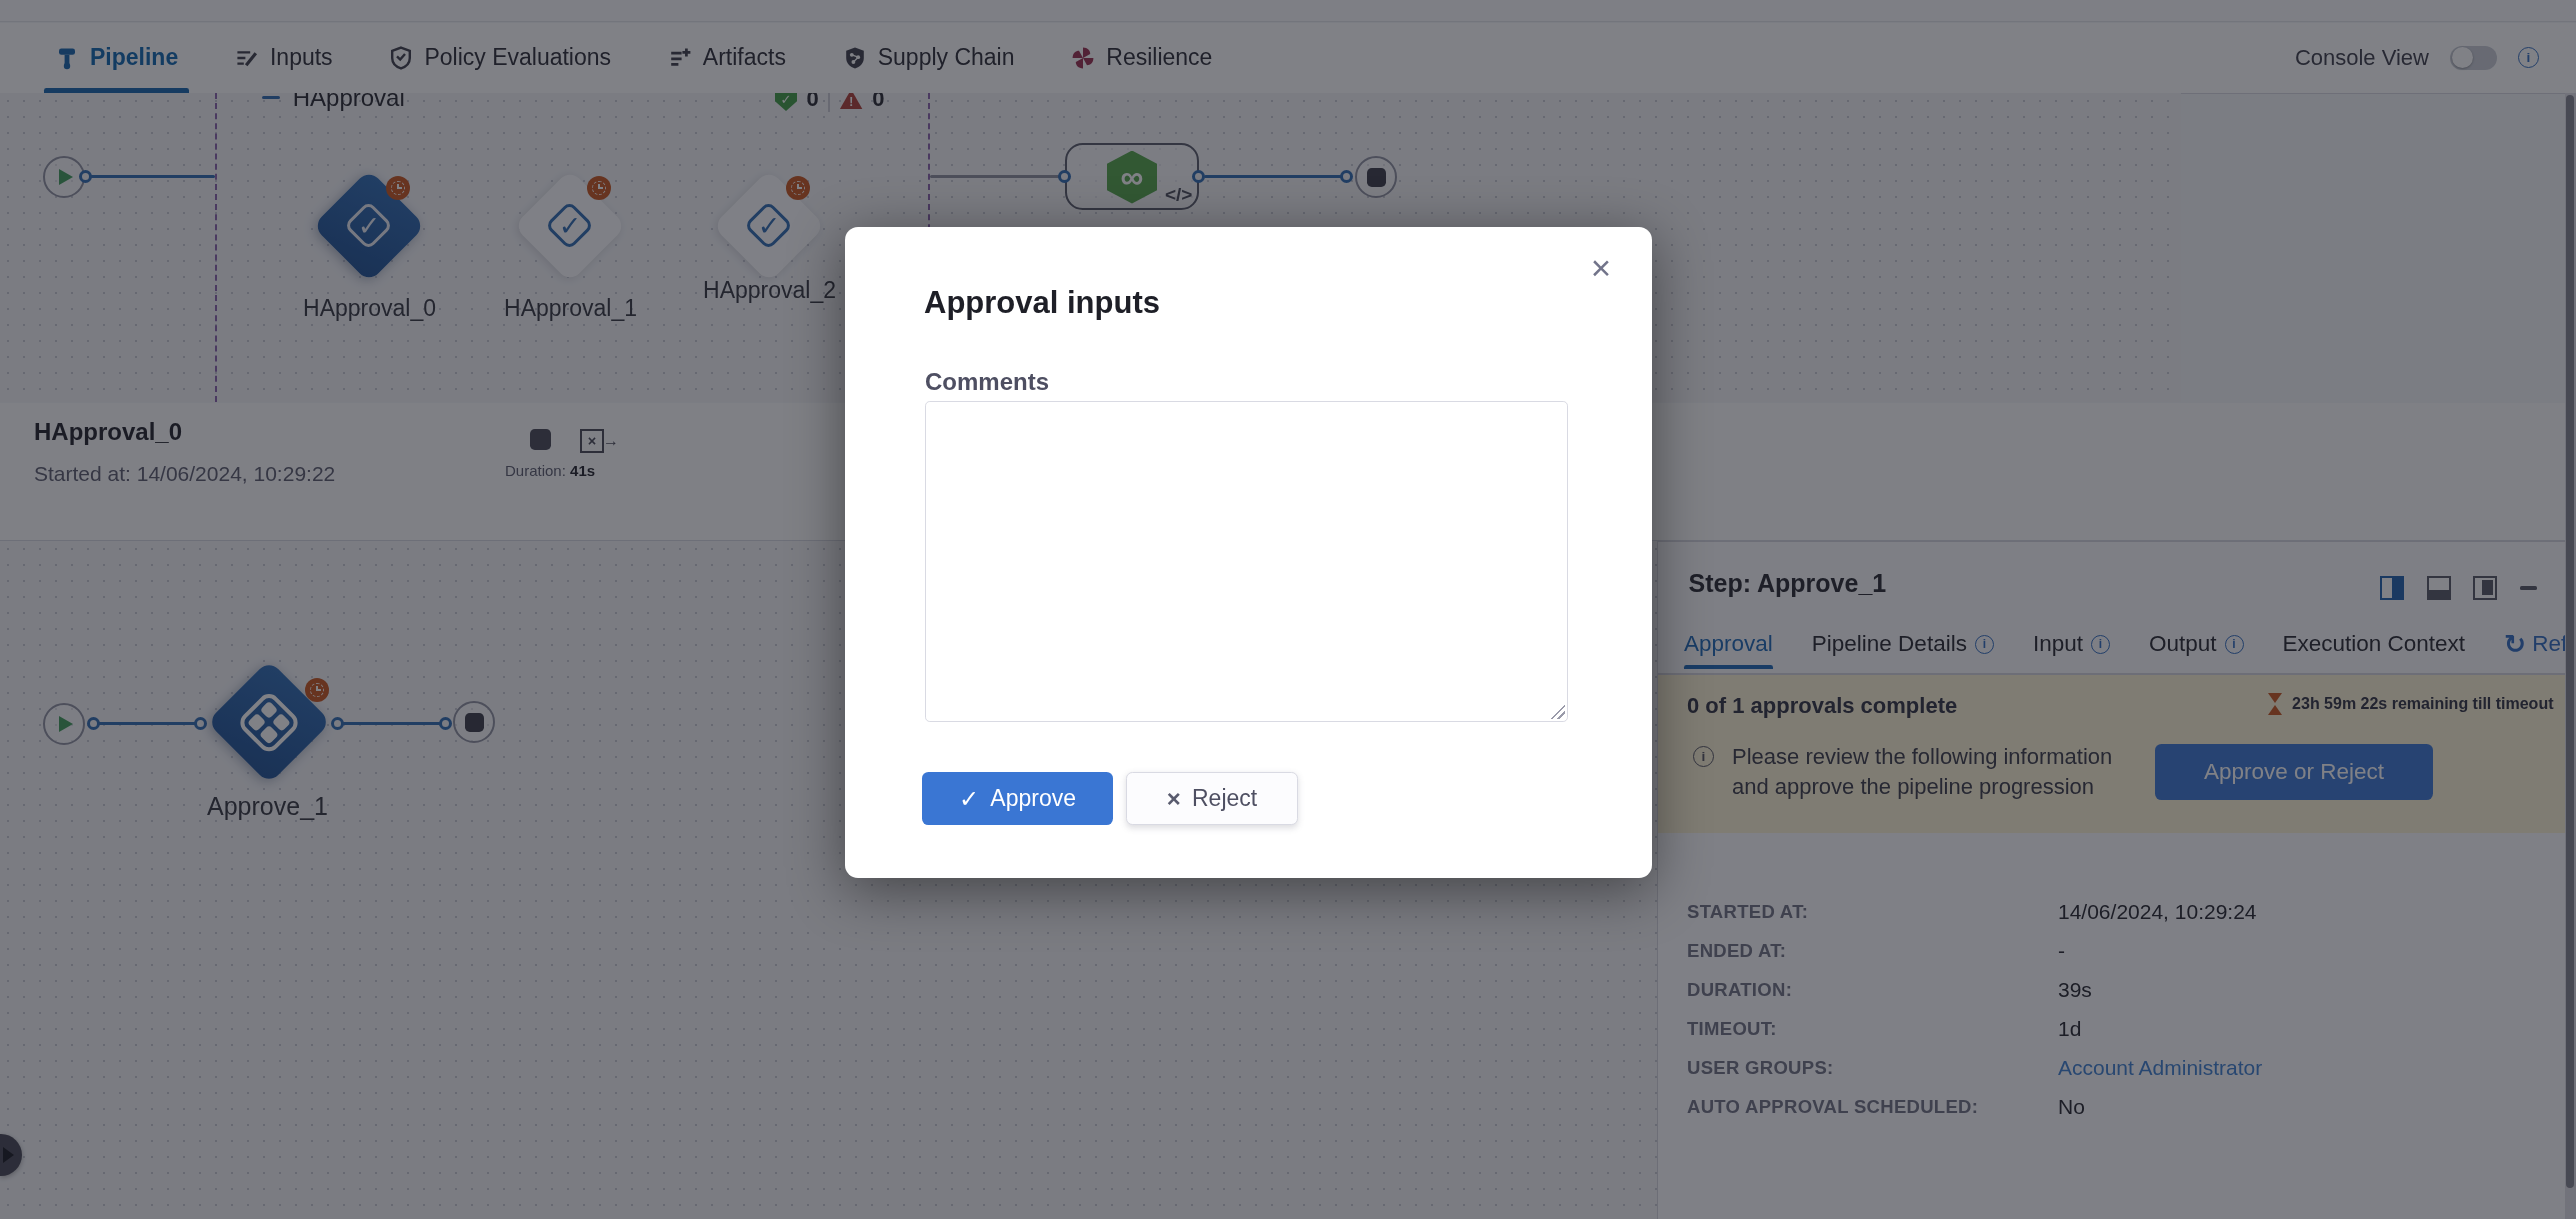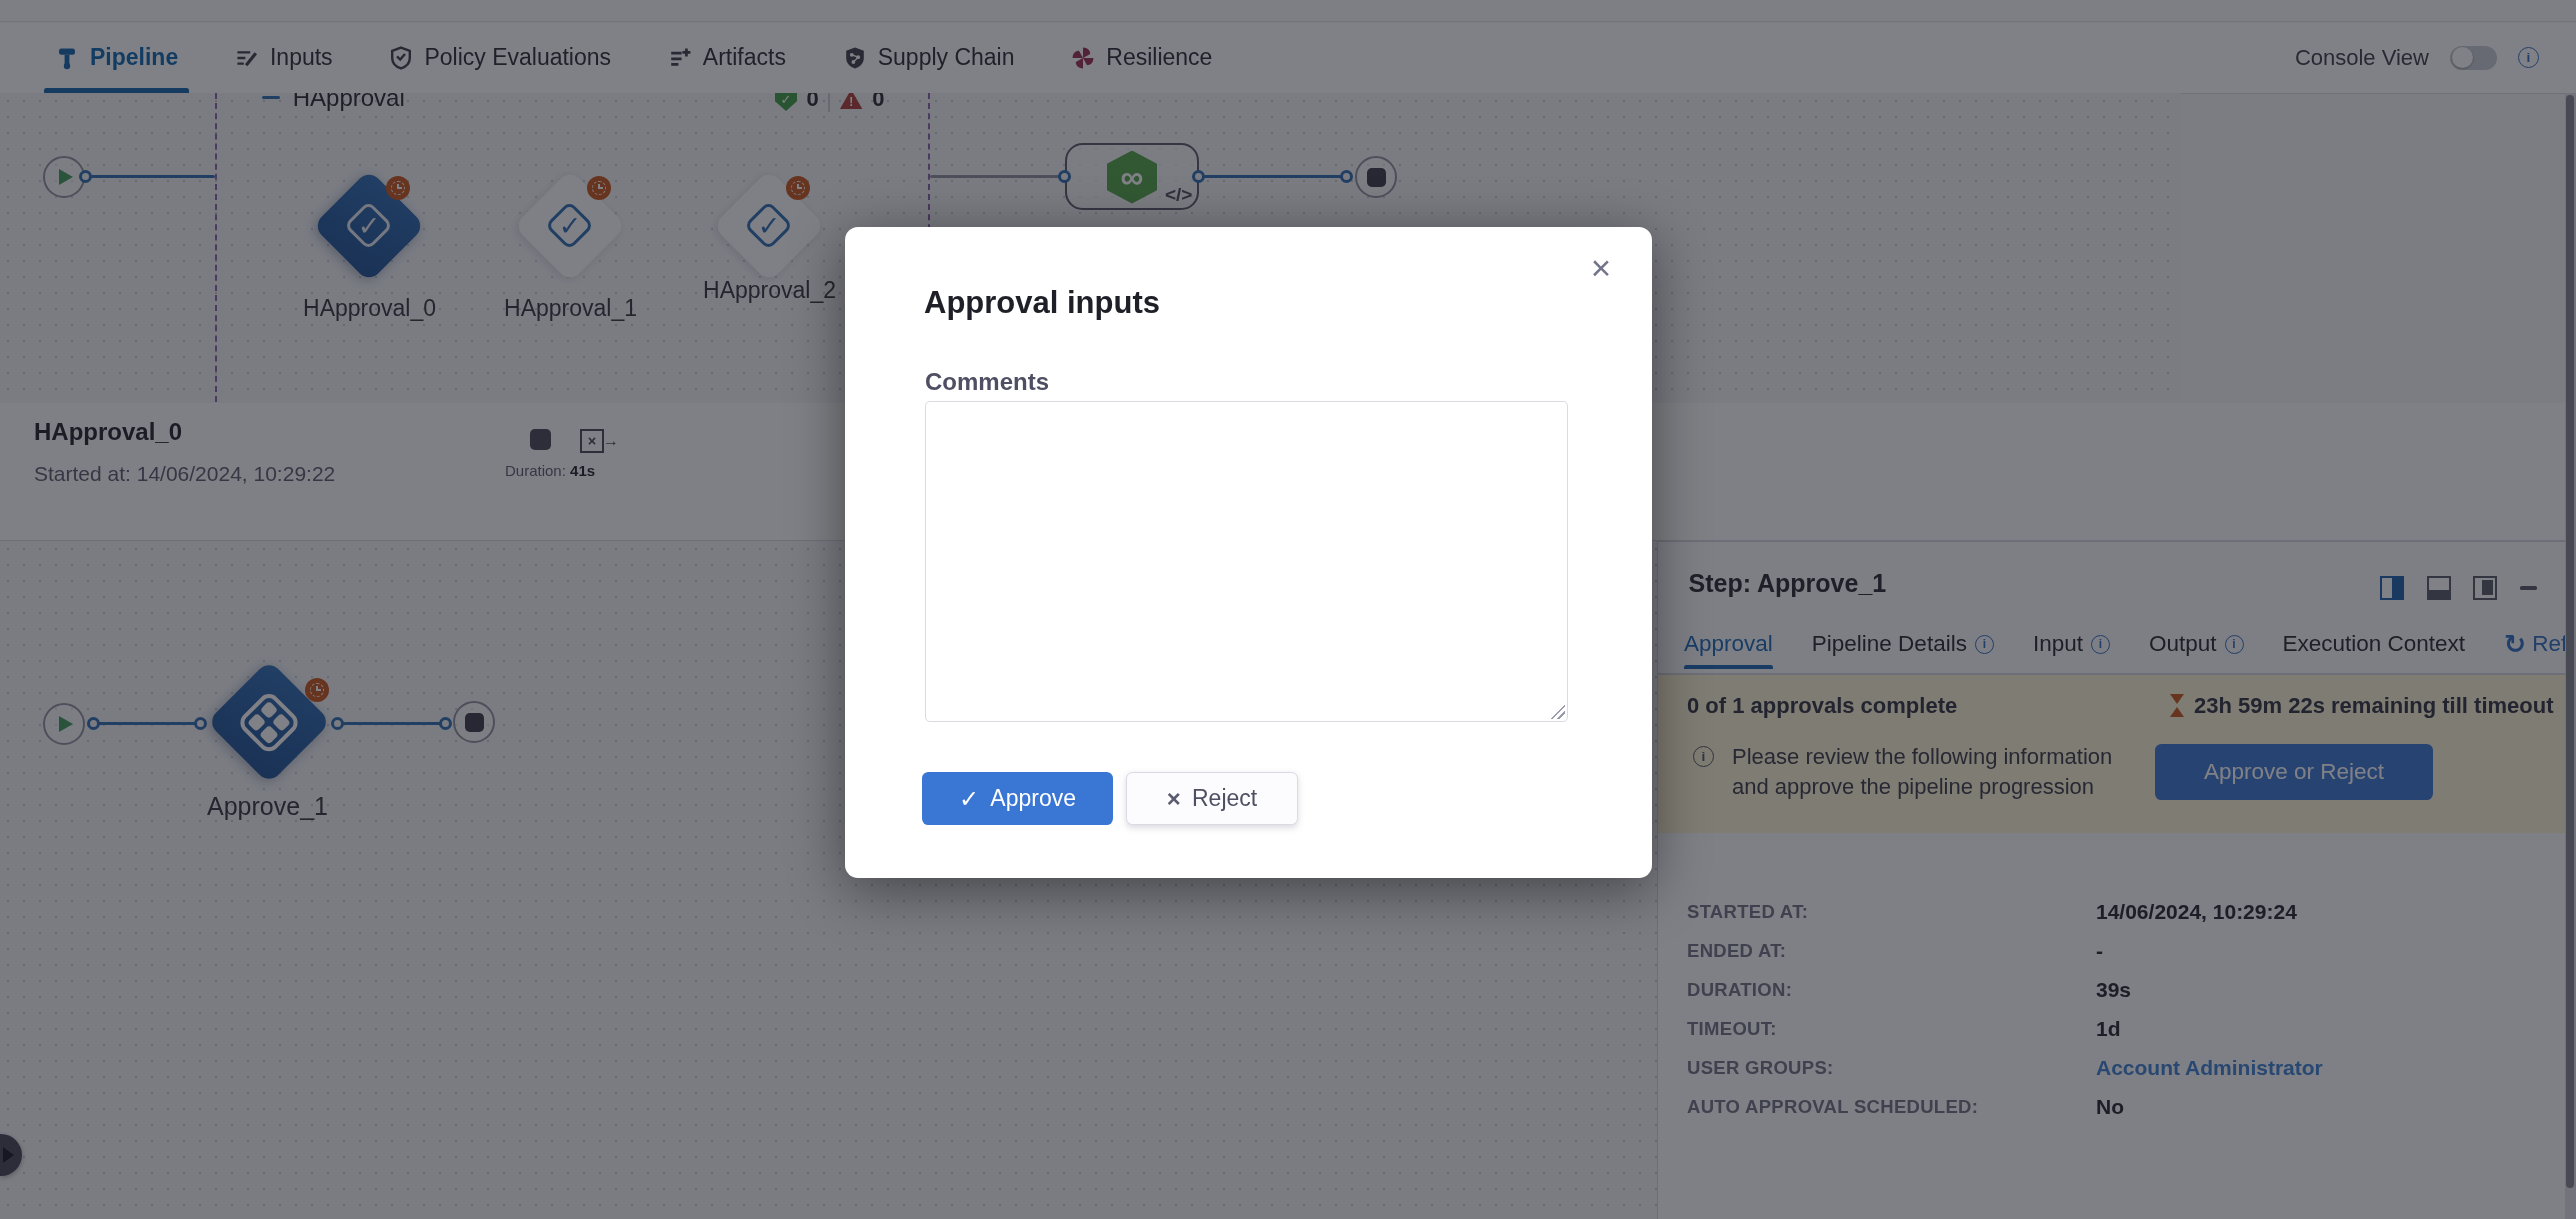--- a/index.html
+++ b/index.html
@@ -85,31 +85,31 @@
   .dash-icon{width:17.7px;height:3.2px;background:#565764;border-radius:1.6px;cursor:pointer;}
   .sp-tabs{position:absolute;left:26px;top:77px;right:0;height:50px;display:flex;align-items:center;gap:39px;font-size:22.5px;color:#26272f;white-space:nowrap;}
   .sp-tab{position:relative;display:flex;align-items:center;gap:8px;height:100%;cursor:pointer;}
   .sp-tab.active{color:#1b67b5;}
   .sp-tab.active::after{content:"";position:absolute;left:0;right:0;bottom:0;height:4px;background:#1b67b5;border-radius:2.4px 2.4px 0 0;}
   .sp-tabline{position:absolute;left:0;top:131px;width:100%;height:1.6px;background:#d4d5dd;}
   .refresh{display:flex;align-items:center;gap:6.4px;color:#2f6cc0;font-size:22.5px;cursor:pointer;}
   .refresh .glyph{font-size:26px;font-weight:bold;}
   .sp-banner{position:absolute;left:0;top:133px;width:100%;height:158px;background:#fdf3d6;}
   .sp-progress{position:absolute;left:29px;top:17.7px;font-size:22px;font-weight:bold;color:#303140;}
-  .sp-timeout{position:absolute;right:22.5px;top:17.7px;display:flex;align-items:center;gap:9.6px;font-size:22px;font-weight:bold;color:#303140;}
+  .sp-timeout{position:absolute;right:22.5px;top:17.7px;display:flex;align-items:center;gap:9.6px;font-size:16px;font-weight:bold;color:#303140;}
   .hourglass{width:14.5px;height:22.5px;position:relative;}
   .hourglass::before{content:"";position:absolute;left:0;top:0;border-left:7.2px solid transparent;border-right:7.2px solid transparent;border-top:10.4px solid #c7551e;}
   .hourglass::after{content:"";position:absolute;left:0;bottom:0;border-left:7.2px solid transparent;border-right:7.2px solid transparent;border-bottom:10.4px solid #c7551e;}
   .sp-msg-i{position:absolute;left:35px;top:71px;border-color:#53545f;color:#53545f;}
   .sp-msg{position:absolute;left:74px;top:67px;font-size:22px;color:#3a3b47;line-height:30px;}
   .sp-action{position:absolute;left:497px;top:69px;width:278px;height:56px;border-radius:6.4px;background:#3a76d3;color:#ffffff;font-size:22.5px;display:flex;align-items:center;justify-content:center;cursor:pointer;border:none;}
   .sp-details{position:absolute;left:0;top:291px;right:0;bottom:0;background:#fcfcfe;padding:59px 0 0 29px;}
   .drow{display:grid;grid-template-columns:371px 1fr;align-items:center;height:39px;}
   .dlabel{font-size:18.5px;font-weight:bold;color:#707284;letter-spacing:0.3px;}
-  .dvalue{font-size:21px;font-weight:bold;color:#24252e;margin-left:38px;}
+  .dvalue{font-size:21px;font-weight:normal;color:#24252e;}
   .dvalue.link{color:#3d7fd0;cursor:pointer;}
 
   
   .scrollbar{position:absolute;right:0;top:93px;width:11.2px;height:1126px;background:#e0e1e7;}
   .scrollbar .thumb{position:absolute;left:1.6px;top:1.6px;width:8px;height:1093px;background:#82838e;border-radius:4px;}
   .expand-btn{position:absolute;left:0;top:1134px;width:22px;height:42px;background:#454654;border-radius:0 21px 21px 0;display:flex;align-items:center;cursor:pointer;box-shadow:0 1.6px 4.8px rgba(0,0,0,.3);}
   .expand-btn i{width:0;height:0;border-top:8px solid transparent;border-bottom:8px solid transparent;border-left:11.2px solid #16171f;margin-left:3.2px;}
 
   
   .overlay{position:absolute;left:0;top:0;width:2576px;height:1220px;background:rgba(23,25,34,.55);z-index:50;}

